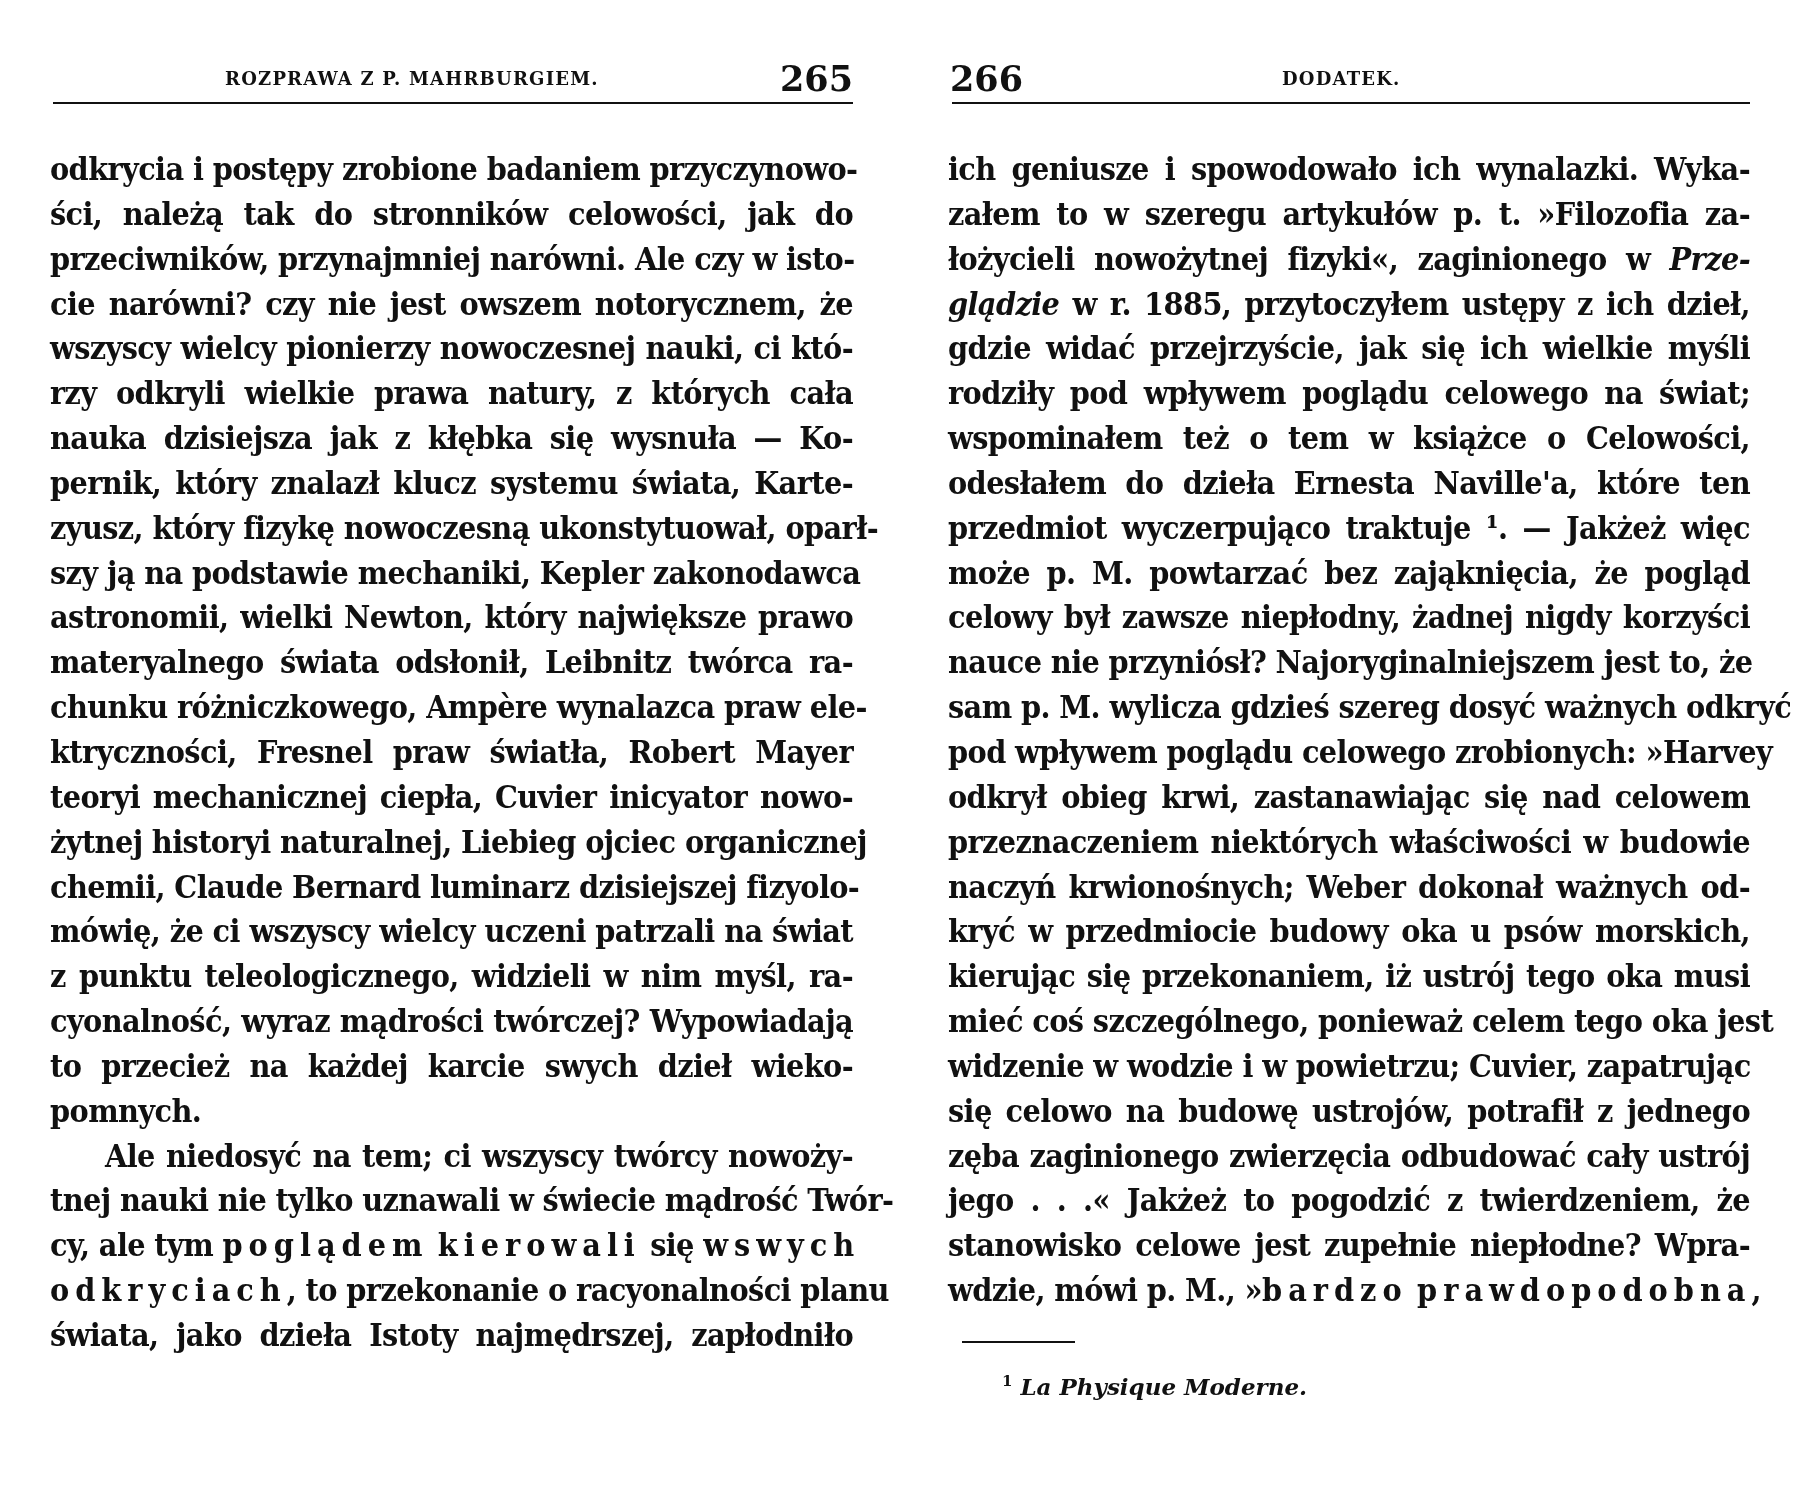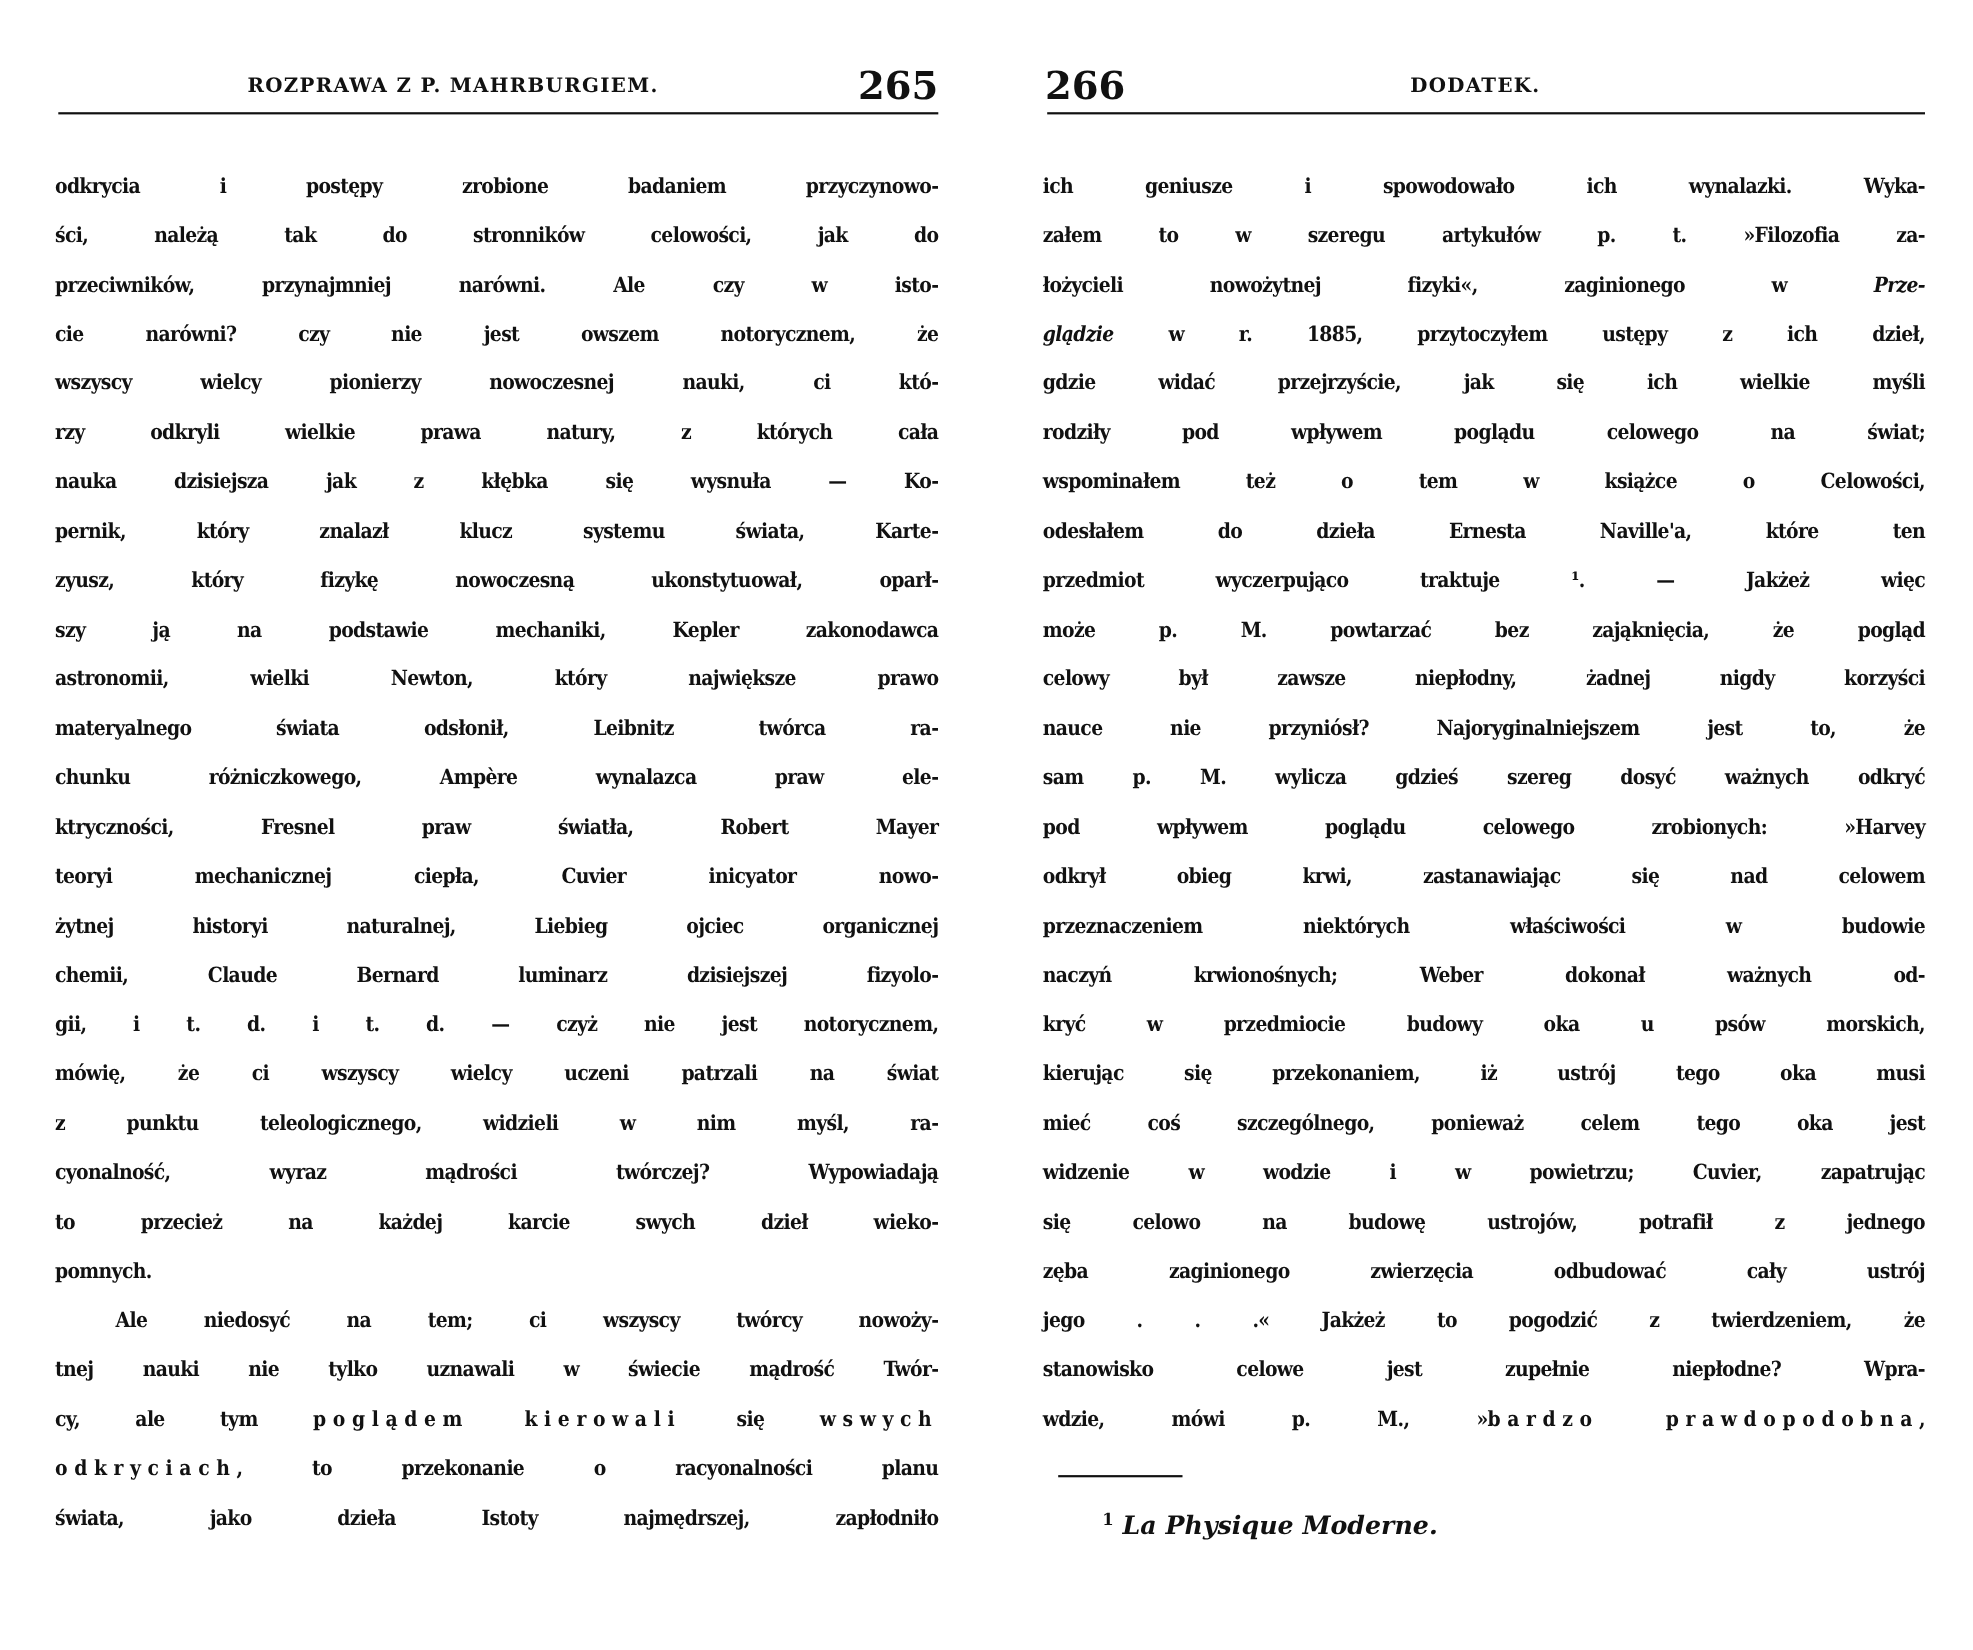--- a/index.html
+++ b/index.html
@@ -12,21 +12,21 @@
   .head-title { position: absolute; top: 10px; font-size: 18px; font-weight: bold; letter-spacing: 1.2px; white-space: nowrap; text-align: center; }
   .head-num { position: absolute; top: 0px; font-size: 35px; font-weight: bold; }
   #page-left .head-title { left: 175px; }
   #page-left .head-num { right: 0; }
   #page-right .head-title { left: 334px; }
   #page-right .head-num { left: 2px; }
   .head-rule { position: absolute; top: 102px; height: 2px; background: #111; }
   #page-left .head-rule { left: 3px; right: 0; }
   #page-right .head-rule { left: 4px; right: 0; }
   .body-text { position: absolute; top: 147px; left: 0; width: 100%; }
-  .line { height: 44.85px; line-height: 44.85px; font-size: 19px; font-weight: bold;
+  .line { height: 44.85px; line-height: 44.85px; font-size: 32px; font-weight: bold;
           text-align: justify; text-align-last: justify; white-space: nowrap; overflow: visible;
           font-stretch: condensed; letter-spacing: -0.6px; word-spacing: 0px; }
   .line.last { text-align-last: left; }
   .line.indent { padding-left: 55px; }
   .line .sp { letter-spacing: 6px; }
   .line .it { font-style: italic; }
   .fn-rule { position: absolute; top: 1341px; left: 14px; width: 113px; height: 2px; background: #111; }
   .footnote { position: absolute; top: 1372px; left: 54px; font-size: 23px; font-style: italic; font-weight: bold; white-space: nowrap; }
   .fn-mark { font-style: normal; font-size: 15px; vertical-align: super; margin-right: 8px; }
 </style>
@@ -50,21 +50,20 @@
       <div class="line"><span>pernik, który znalazł klucz systemu świata, Karte-</span></div>
       <div class="line"><span>zyusz, który fizykę nowoczesną ukonstytuował, oparł-</span></div>
       <div class="line"><span>szy ją na podstawie mechaniki, Kepler zakonodawca</span></div>
       <div class="line"><span>astronomii, wielki Newton, który największe prawo</span></div>
       <div class="line"><span>materyalnego świata odsłonił, Leibnitz twórca ra-</span></div>
       <div class="line"><span>chunku różniczkowego, Ampère wynalazca praw ele-</span></div>
       <div class="line"><span>ktryczności, Fresnel praw światła, Robert Mayer</span></div>
       <div class="line"><span>teoryi mechanicznej ciepła, Cuvier inicyator nowo-</span></div>
       <div class="line"><span>żytnej historyi naturalnej, Liebieg ojciec organicznej</span></div>
       <div class="line"><span>chemii, Claude Bernard luminarz dzisiejszej fizyolo-</span></div>
-      <div class="line"><span>gii, i t. d. i t. d. — czyż nie jest notorycznem,</span></div>
       <div class="line"><span>mówię, że ci wszyscy wielcy uczeni patrzali na świat</span></div>
       <div class="line"><span>z punktu teleologicznego, widzieli w nim myśl, ra-</span></div>
       <div class="line"><span>cyonalność, wyraz mądrości twórczej? Wypowiadają</span></div>
       <div class="line"><span>to przecież na każdej karcie swych dzieł wieko-</span></div>
       <div class="line last"><span>pomnych.</span></div>
       <div class="line indent"><span>Ale niedosyć na tem; ci wszyscy twórcy nowoży-</span></div>
       <div class="line"><span>tnej nauki nie tylko uznawali w świecie mądrość Twór-</span></div>
       <div class="line"><span>cy, ale tym </span><span class="sp">poglądem</span><span> </span><span class="sp">kierowali</span><span> się </span><span class="sp">wswych</span></div>
       <div class="line"><span class="sp">odkryciach</span><span>, to przekonanie o racyonalności planu</span></div>
       <div class="line"><span>świata, jako dzieła Istoty najmędrszej, zapłodniło</span></div>

